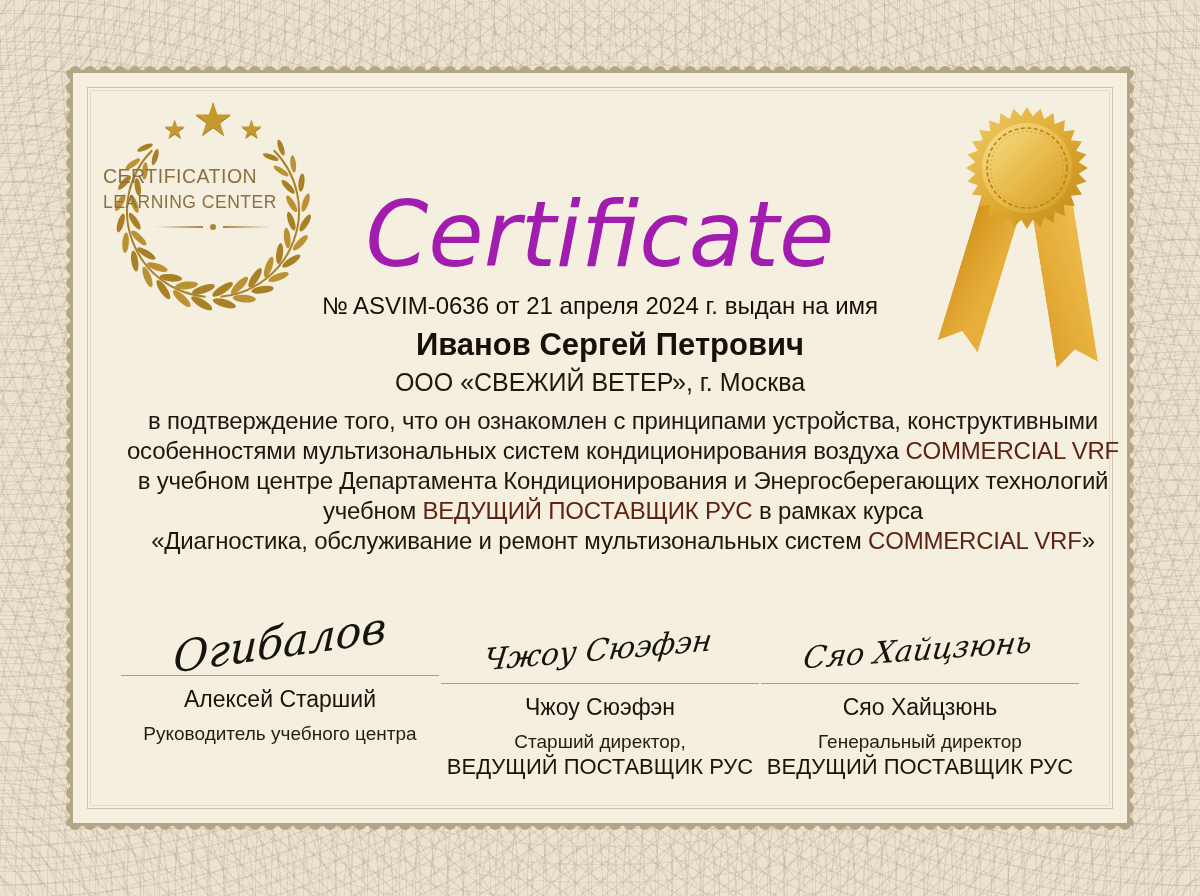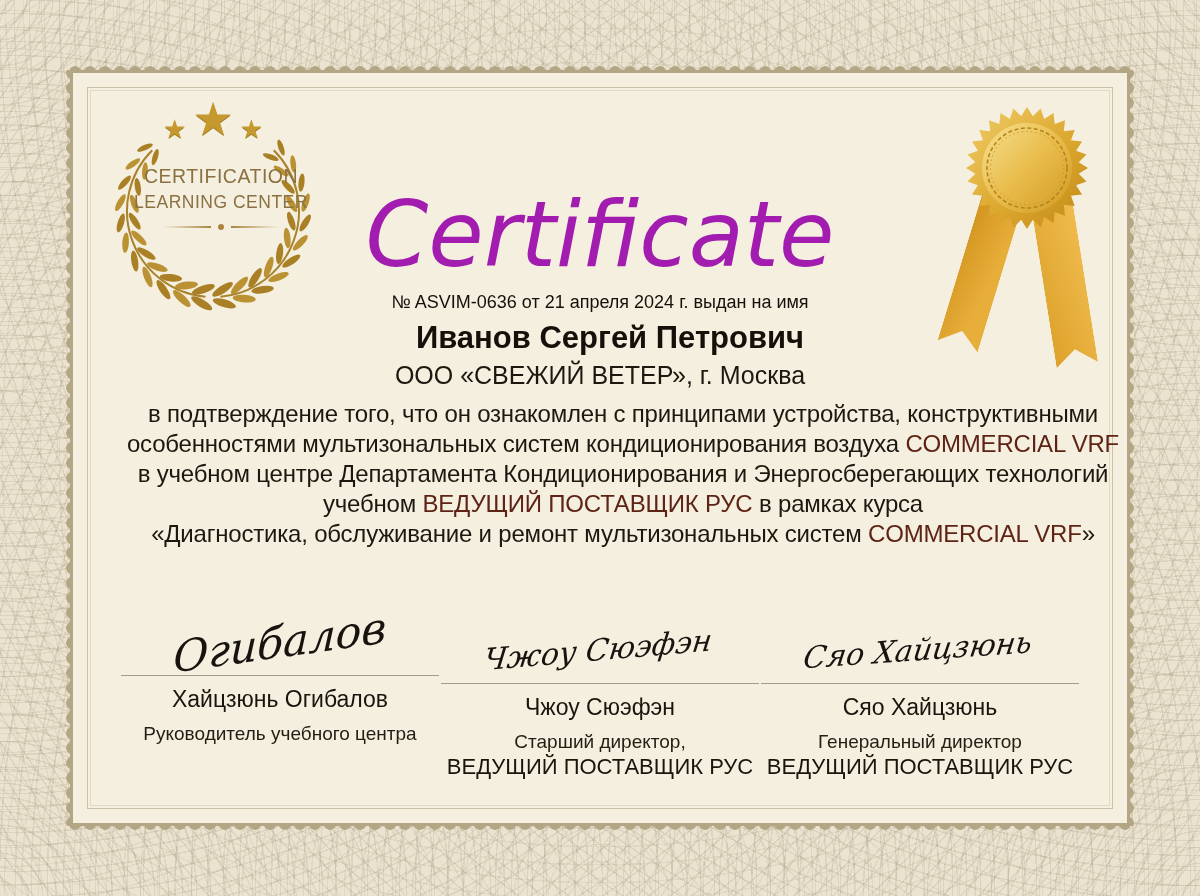--- a/index.html
+++ b/index.html
@@ -42,21 +42,21 @@
   .inner-line::after{ content:""; position:absolute; inset:2px; border:1px solid #e2dac6; }
 
   
   .logo{ position:absolute; left:30px; top:30px; width:220px; height:210px; }
   .logo svg{ position:absolute; left:0; top:0; }
   .stars{ position:absolute; left:0; right:0; top:-10px; text-align:center; color:#c5992e;
           text-shadow:0 1px 0 #9a7722; height:52px; }
   .star-big{ font-size:46px; line-height:52px; vertical-align:top; }
   .star-small{ font-size:26px; line-height:52px; vertical-align:top; position:relative; top:10px; }
   .star-small.l{ margin-right:6px; } .star-small.r{ margin-left:6px; }
-  .logo-text{ position:absolute; left:16px; right:0; top:62px; text-align:center; color:#8b7142; }
+  .logo-text{ position:absolute; left:0; right:0; top:62px; color:#8b7142; }
   .logo-line1{ font-size:19.5px; letter-spacing:.5px; }
   .logo-line2{ font-size:17.5px; letter-spacing:.5px; margin-top:4px; }
   .logo-divider{ margin-top:11px; display:flex; align-items:center; justify-content:center; gap:7px; }
   .logo-divider .bar{ width:48px; height:2px; }
   .logo-divider .bar.l{ background:linear-gradient(to right, rgba(169,133,63,0), #a9853f); }
   .logo-divider .bar.r{ background:linear-gradient(to left, rgba(169,133,63,0), #a9853f); }
   .logo-divider .dot{ width:6px; height:6px; border-radius:50%; background:#a9853f; }
 
   
   .medal{ position:absolute; top:33px; right:38px; width:124px; height:290px; }
@@ -65,21 +65,21 @@
   .tail.l{ left:16px; top:95px; height:152px; transform:rotate(17deg);
            background:linear-gradient(100deg,#d2951f,#e8ae3a 70%); }
   .tail.r{ left:66px; top:99px; height:162px; transform:rotate(-9deg);
            background:linear-gradient(80deg,#dda22b,#f0bc4e); }
   .rosette{ position:absolute; left:0; top:0; z-index:2; }
 
   
   .content{ position:absolute; inset:0; text-align:center; color:#1d180f; }
   .title{ margin-top:112px; font-size:90px; line-height:1.1; font-style:italic; font-weight:400;
           color:#a21caf; font-family:"DejaVu Sans","Liberation Sans",sans-serif; }
-  .number{ margin-top:8px; font-size:18px; color:#14100a; }
+  .number{ margin-top:8px; font-size:24px; color:#14100a; }
   .name{ margin-top:7px; font-size:31px; font-weight:700; color:#15100a;padding-left:20px; }
   .company{ margin-top:5px; font-size:25px; }
   .body-lines{ margin-top:9px; font-size:24px; line-height:30px; letter-spacing:-0.2px;padding-left:46px; }
 
   
   .signatures{ position:absolute; left:48px; right:48px; top:516px;
                display:flex; justify-content:space-between; }
   .sig{ width:318px; display:flex; flex-direction:column; align-items:center; text-align:center; }
   .autograph{ height:78px; display:flex; align-items:flex-end; justify-content:center;
               font-family:"DejaVu Serif", serif; font-style:italic; color:#17130e; white-space:nowrap; }
@@ -197,21 +197,21 @@
         <div><span>особенностями мультизональных систем кондиционирования воздуха </span><span style="color: rgb(94, 35, 20);">COMMERCIAL VRF</span></div>
         <div><span>в учебном центре Департамента Кондиционирования и Энергосберегающих технологий</span></div>
         <div><span>учебном </span><span style="color: rgb(94, 35, 20);">ВЕДУЩИЙ ПОСТАВЩИК РУС</span><span> в рамках курса</span></div>
         <div><span>«Диагностика, обслуживание и ремонт мультизональных систем </span><span style="color: rgb(94, 35, 20);">COMMERCIAL VRF</span><span>»</span></div>
       </div>
 
     <div class="signatures">
       <div class="sig sig-0">
         <div class="autograph">Огибалов</div>
         <div class="sig-rule"></div>
-        <div class="sig-name">Хайцзюнь Огибалов</div>
+        <div class="sig-name">Алексей Старший</div>
         <div class="sig-role">Руководитель учебного центра</div>
         <div class="sig-company"></div>
       </div>
       <div class="sig sig-1">
         <div class="autograph">Чжоу Сюэфэн</div>
         <div class="sig-rule"></div>
         <div class="sig-name">Чжоу Сюэфэн</div>
         <div class="sig-role">Старший директор,</div>
         <div class="sig-company">ВЕДУЩИЙ ПОСТАВЩИК РУС</div>
       </div>

